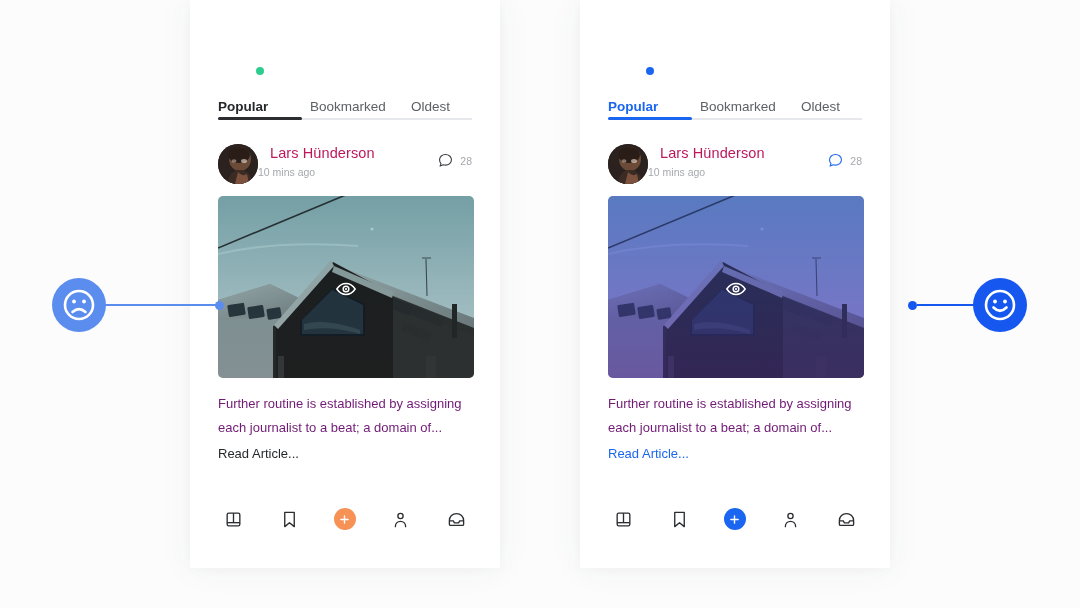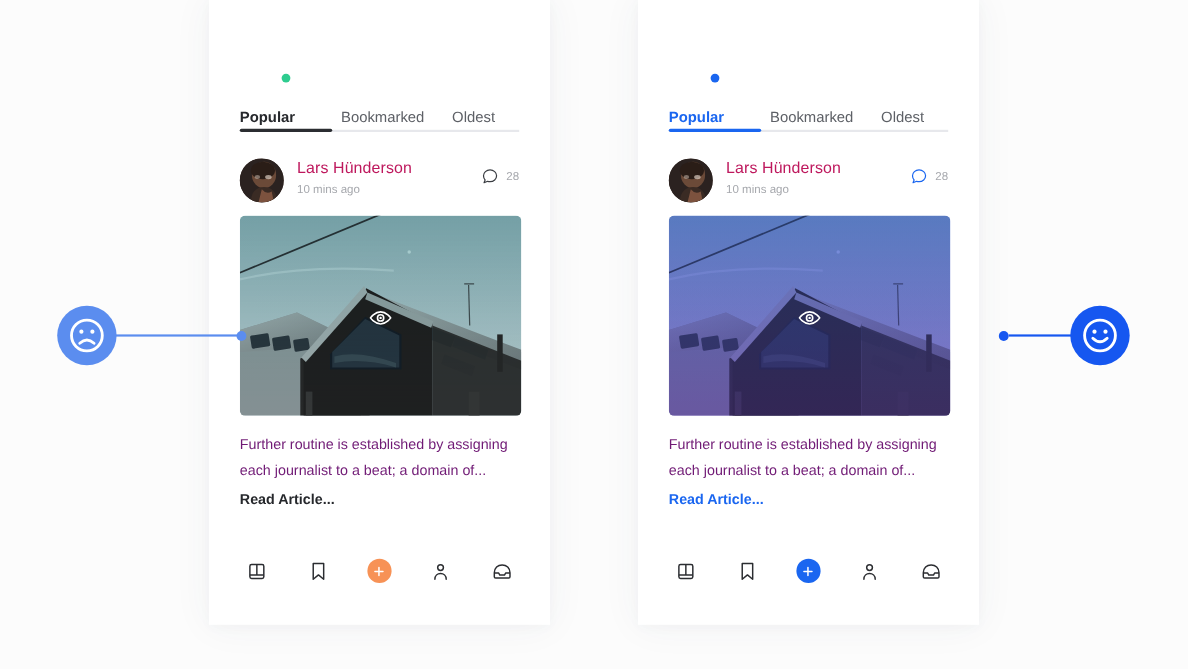--- a/index.html
+++ b/index.html
@@ -85,21 +85,21 @@
     overflow:hidden;
     background:#3a2b26;
   }
   .avatar svg{display:block;}
   .author-name{
     position:absolute;left:52px;top:1px;
     font-size:14.5px;color:#be185d;
     letter-spacing:.1px;
   }
   .author-time{
-    position:absolute;left:52px;top:22px;
+    position:absolute;left:40px;top:22px;
     font-size:10.5px;color:#a6a8ad;
   }
   .comments{
     position:absolute;right:0;top:8px;
     display:flex;align-items:center;gap:6px;
   }
   .comment-count{font-size:10.5px;color:#a6a8ad;}
   .card.left .comment-ico path{stroke:#3a3d42;}
   .card.right .comment-ico path{stroke:#1a66f0;}
 
@@ -138,21 +138,21 @@
     top:392px;left:28px;
     width:252px;
     font-size:13px;
     line-height:24px;
     color:#701a75;
   }
   .read{
     position:absolute;
     top:446px;left:28px;
     font-size:13px;
-    font-weight:bold;
+    font-weight:normal;
   }
   .card.left .read{color:#26282c;}
   .card.right .read{color:#1a66f0;}
 
   
   .navbar{
     position:absolute;
     left:0;right:0;
     top:490px;
     height:58px;

